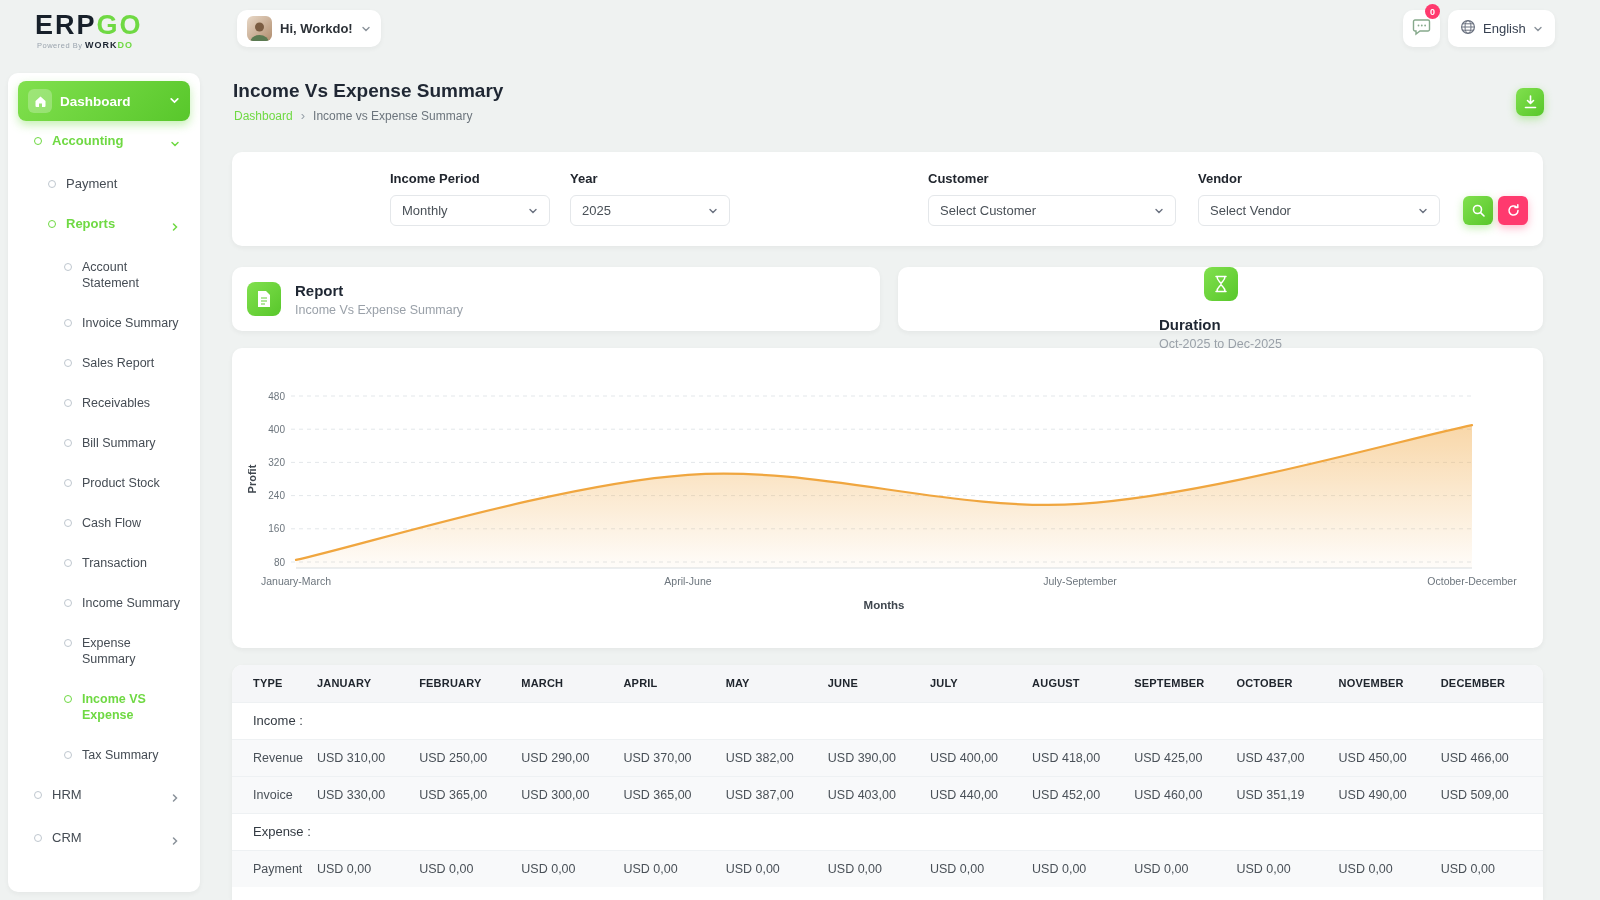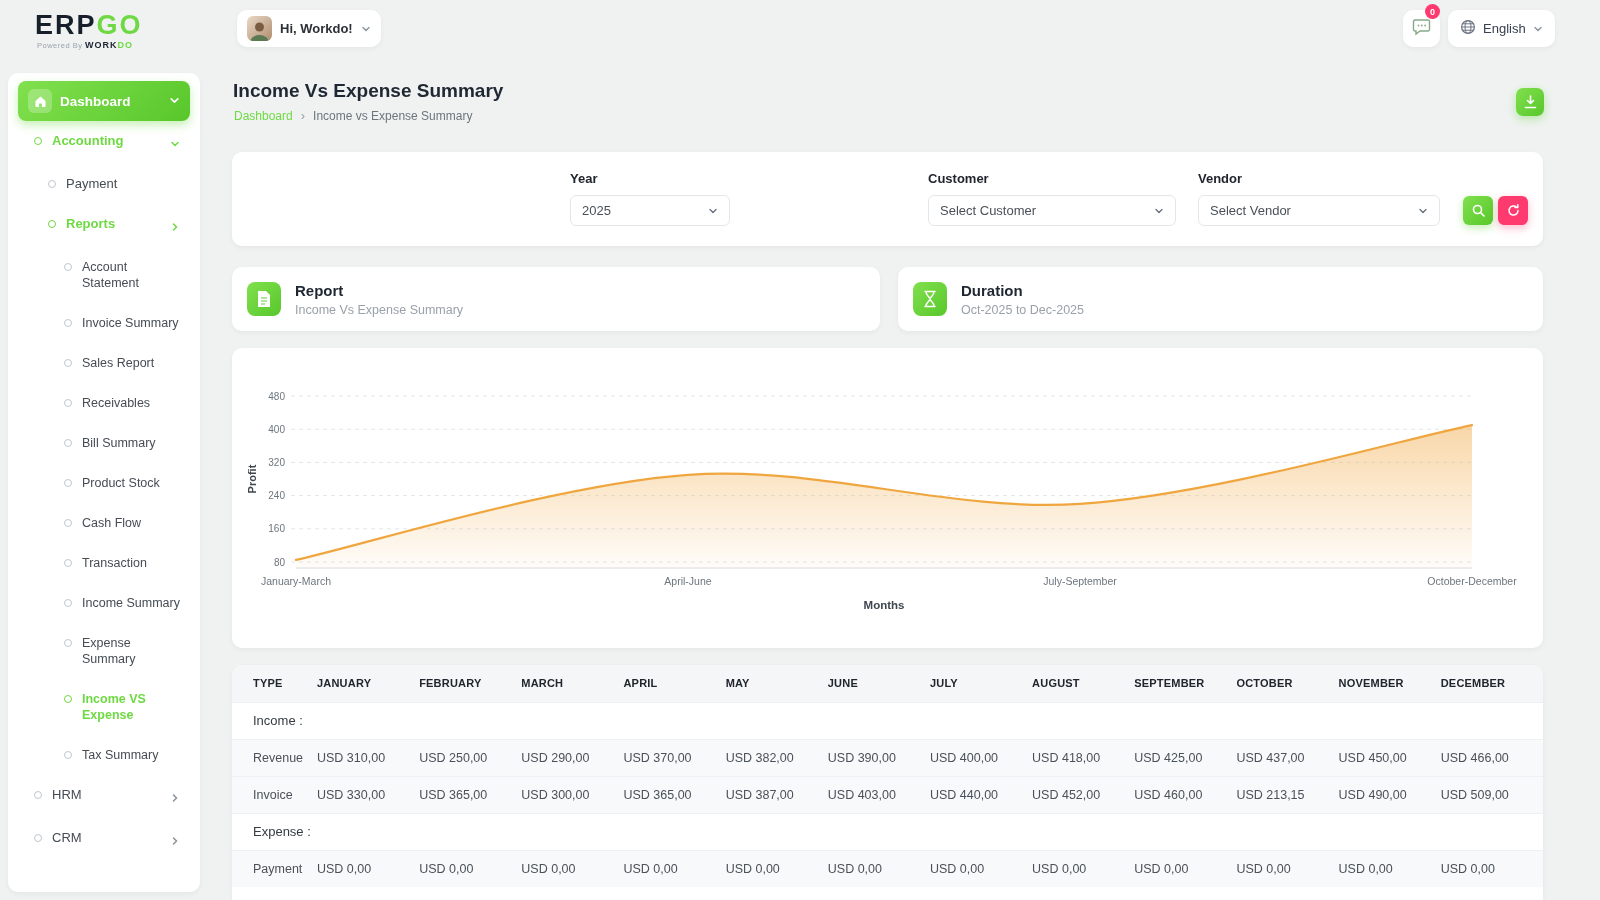--- a/index.html
+++ b/index.html
@@ -70,21 +70,21 @@
   .fg-cust   { left:696px; } .fg-cust .fselect { width:248px; }
   .fg-vend   { left:966px; } .fg-vend .fselect { width:242px; }
   .fbtn { position:absolute; top:44px; width:30px; height:29px; border-radius:6px; display:flex; align-items:center;
           justify-content:center; cursor:pointer; border:none; }
   .fbtn.search { left:1231px; background:linear-gradient(135deg,#81e04e,#58c72b); box-shadow:0 3px 8px rgba(111,217,67,.4); }
   .fbtn.reset  { left:1266px; background:#ff3a6e; box-shadow:0 3px 8px rgba(255,58,110,.35); }
 
   
   .sum-card { height:64px; display:flex; align-items:center; gap:14px; padding:0 15px; }
   .report-card { left:232px; top:267px; width:648px; }
-  .duration-card { left:898px; top:267px; width:645px; }
+  .duration-card { left:898px; top:267px; width:645px;flex-direction:column; }
   .sum-icon { width:34px; height:34px; border-radius:8px; background:linear-gradient(135deg,#81e04e,#58c72b);
               display:flex; align-items:center; justify-content:center; flex:0 0 auto; }
   .sum-title { font-size:15px; font-weight:700; color:#1f2733; line-height:19px; }
   .sum-sub { font-size:12.5px; color:#9aa1a9; line-height:16px; }
 
   
   .chart-card { left:232px; top:348px; width:1311px; height:300px; }
   .chart-card svg { position:absolute; left:0; top:0; }
   .grid-line { stroke:#e3e7ea; stroke-width:1; stroke-dasharray:4 4; }
   .axis-line { stroke:#d8dde1; stroke-width:1; }
@@ -275,20 +275,29 @@
   <span class="bc-cur">Income vs Expense Summary</span>
 </div>
 <div class="dl-btn">
   <svg width="13" height="14" viewBox="0 0 13 14">
       <path d="M6.5 1 v7 M3.5 5.5 L6.5 8.5 L9.5 5.5" fill="none" stroke="#fff" stroke-width="1.6" stroke-linecap="round" stroke-linejoin="round"></path>
       <path d="M1.5 12.5 h10" stroke="#fff" stroke-width="1.6" stroke-linecap="round"></path>
     </svg>
 </div>
 
 <div class="card filter-card">
+  <div class="fgroup fg-period">
+    <span class="flabel">Income Period</span>
+    <div class="fselect">
+      <span>Monthly</span>
+      <svg width="10" height="10" viewBox="0 0 10 10">
+          <path d="M2 3.5 L5 6.5 L8 3.5" fill="none" stroke="#6b7280" stroke-width="1.4" stroke-linecap="round"></path>
+        </svg>
+    </div>
+  </div>
   <div class="fgroup fg-year">
     <span class="flabel">Year</span>
     <div class="fselect">
       <span>2025</span>
       <svg width="10" height="10" viewBox="0 0 10 10">
           <path d="M2 3.5 L5 6.5 L8 3.5" fill="none" stroke="#6b7280" stroke-width="1.4" stroke-linecap="round"></path>
         </svg>
     </div>
   </div>
   <div class="fgroup fg-cust">
@@ -436,21 +445,21 @@
           <td>Invoice</td>
           <td>USD 330,00</td>
           <td>USD 365,00</td>
           <td>USD 300,00</td>
           <td>USD 365,00</td>
           <td>USD 387,00</td>
           <td>USD 403,00</td>
           <td>USD 440,00</td>
           <td>USD 452,00</td>
           <td>USD 460,00</td>
-          <td>USD 213,15</td>
+          <td>USD 351,19</td>
           <td>USD 490,00</td>
           <td>USD 509,00</td>
         </tr>
         <tr class="section-row">
           <td colspan="13">Expense :</td>
         </tr>
         <tr class="data-row">
           <td>Payment</td>
           <td>USD 0,00</td>
           <td>USD 0,00</td>

